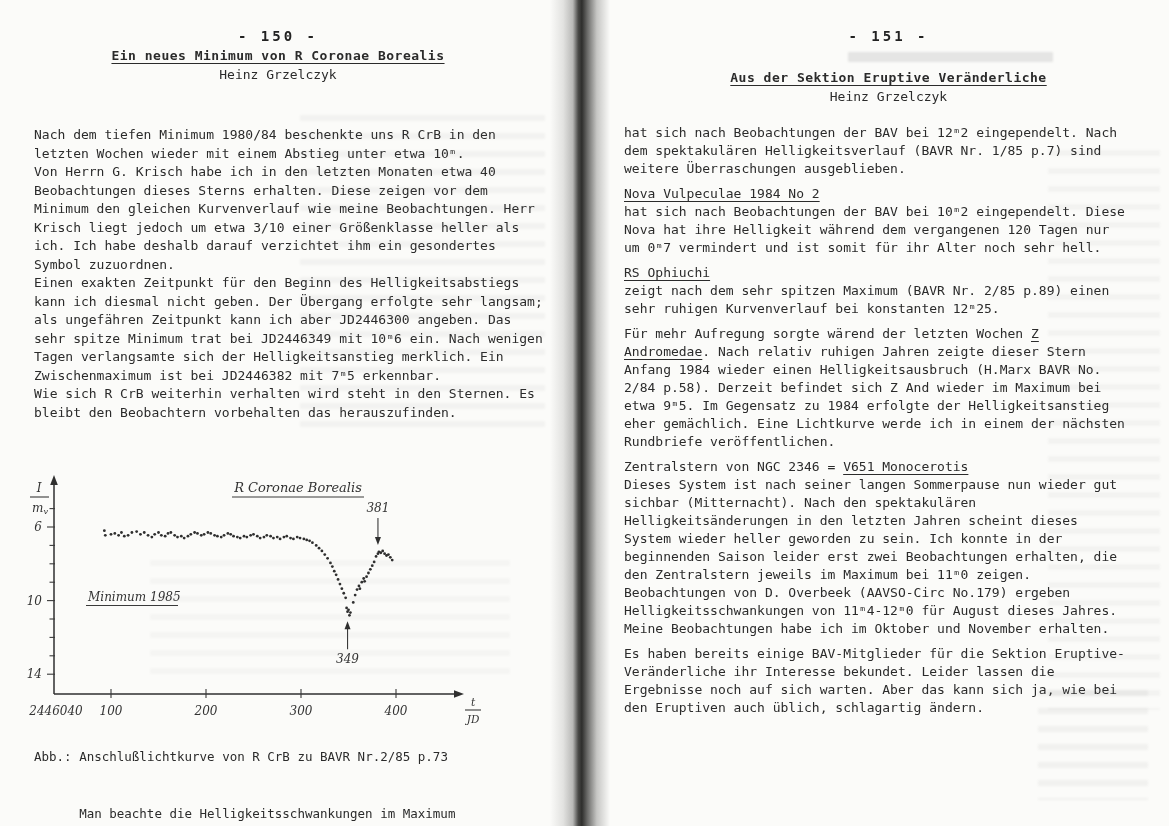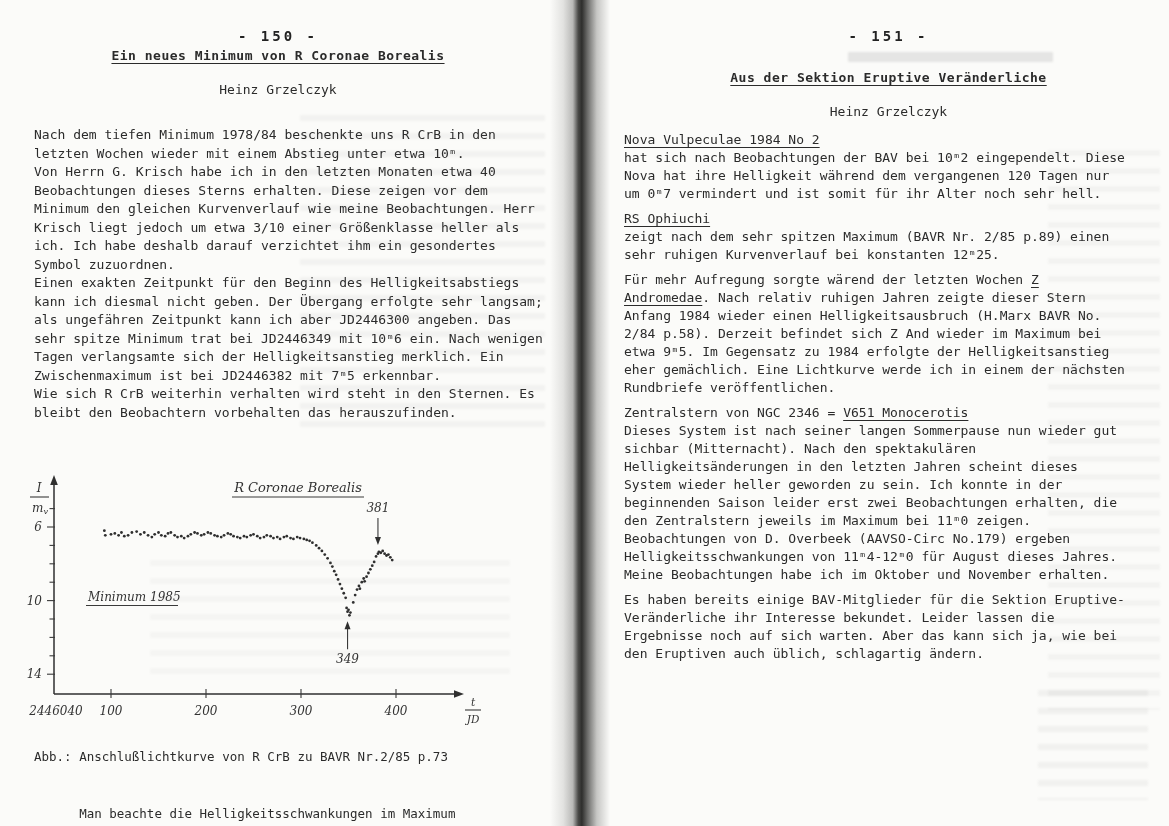--- a/index.html
+++ b/index.html
@@ -13,21 +13,21 @@
   .page{position:absolute;top:0;height:100%;}
   #page-150{left:0;width:556px;}
   #page-151{left:608px;width:561px;}
   .pagenum{position:absolute;top:28px;left:0;width:100%;text-align:center;
     font-weight:bold;font-size:14px;letter-spacing:3px;color:#222;}
   .title-block{position:absolute;left:0;width:100%;text-align:center;}
   #page-150 .title-block{top:48px;}
   #page-151 .title-block{top:70px;}
   .art-title{font-size:13px;font-weight:bold;text-decoration:underline;
     text-underline-offset:3px;letter-spacing:.5px;}
-  .author{margin-top:19px;font-size:13px;}
+  .author{margin-top:4px;font-size:13px;}
   .body-text{position:absolute;font-size:13px;line-height:18.5px;}
   #page-150 .body-text{left:34px;top:126px;width:512px;}
   #page-151 .body-text{left:16px;top:124px;width:502px;line-height:18px;}
   .body-text p{margin:0;}
   .section{margin-top:7px;}
   .section:first-child{margin-top:0;}
   .sec-heading{text-decoration:underline;text-underline-offset:3px;}
   .u{text-decoration:underline;text-underline-offset:3px;}
   .caption{position:absolute;left:34px;top:748px;font-size:12.5px;line-height:17px;}
   .caption .cap2{padding-left:6ch;margin-top:40px;}
@@ -61,21 +61,21 @@
 
   <div class="page" id="page-150">
     <div class="pagenum">- 150 -</div>
 
     <div class="title-block">
       <div class="art-title">Ein neues Minimum von R Coronae Borealis</div>
       <div class="author">Heinz Grzelczyk</div>
     </div>
 
     <div class="body-text">
-      <p>Nach dem tiefen Minimum 1978/84 beschenkte uns R CrB in den letzten Wochen wieder mit einem Abstieg unter etwa 10ᵐ.</p>
+      <p>Nach dem tiefen Minimum 1980/84 beschenkte uns R CrB in den letzten Wochen wieder mit einem Abstieg unter etwa 10ᵐ.</p>
       <p>Von Herrn G. Krisch habe ich in den letzten Monaten etwa 40 Beobachtungen dieses Sterns erhalten. Diese zeigen vor dem Minimum den gleichen Kurvenverlauf wie meine Beobachtungen. Herr Krisch liegt jedoch um etwa 3/10 einer Größenklasse heller als ich. Ich habe deshalb darauf verzichtet ihm ein gesondertes Symbol zuzuordnen.</p>
       <p>Einen exakten Zeitpunkt für den Beginn des Helligkeitsabstiegs kann ich diesmal nicht geben. Der Übergang erfolgte sehr langsam; als ungefähren Zeitpunkt kann ich aber JD2446300 angeben. Das sehr spitze Minimum trat bei JD2446349 mit 10ᵐ6 ein. Nach wenigen Tagen verlangsamte sich der Helligkeitsanstieg merklich. Ein Zwischenmaximum ist bei JD2446382 mit 7ᵐ5 erkennbar.</p>
       <p>Wie sich R CrB weiterhin verhalten wird steht in den Sternen. Es bleibt den Beobachtern vorbehalten das herauszufinden.</p>
     </div>
 
     <svg id="lightcurve" width="505" height="270" viewBox="0 0 505 270">
         <line x1="28" y1="222" x2="28" y2="10" class="ax"></line>
         <polygon points="28,3 24.2,13 31.8,13" class="fill"></polygon>
         <line x1="28" y1="222" x2="431" y2="222" class="ax"></line>
         <polygon points="438,222 428,218.2 428,225.8" class="fill"></polygon>
@@ -238,20 +238,21 @@
   <div class="page" id="page-151">
     <div class="pagenum">- 151 -</div>
 
     <div class="title-block">
       <div class="art-title">Aus der Sektion Eruptive Veränderliche</div>
       <div class="author">Heinz Grzelczyk</div>
     </div>
 
     <div class="body-text">
       <div class="section">
+        <p>hat sich nach Beobachtungen der BAV bei 12ᵐ2 eingependelt. Nach dem spektakulären Helligkeitsverlauf (BAVR Nr. 1/85 p.7) sind weitere Überraschungen ausgeblieben.</p>
       </div>
       <div class="section">
         <span class="sec-heading">Nova Vulpeculae 1984 No 2</span>
         <p>hat sich nach Beobachtungen der BAV bei 10ᵐ2 eingependelt. Diese Nova hat ihre Helligkeit während dem vergangenen 120 Tagen nur um 0ᵐ7 vermindert und ist somit für ihr Alter noch sehr hell.</p>
       </div>
       <div class="section">
         <span class="sec-heading">RS Ophiuchi</span>
         <p>zeigt nach dem sehr spitzen Maximum (BAVR Nr. 2/85 p.89) einen sehr ruhigen Kurvenverlauf bei konstanten 12ᵐ25.</p>
       </div>
       <div class="section">

